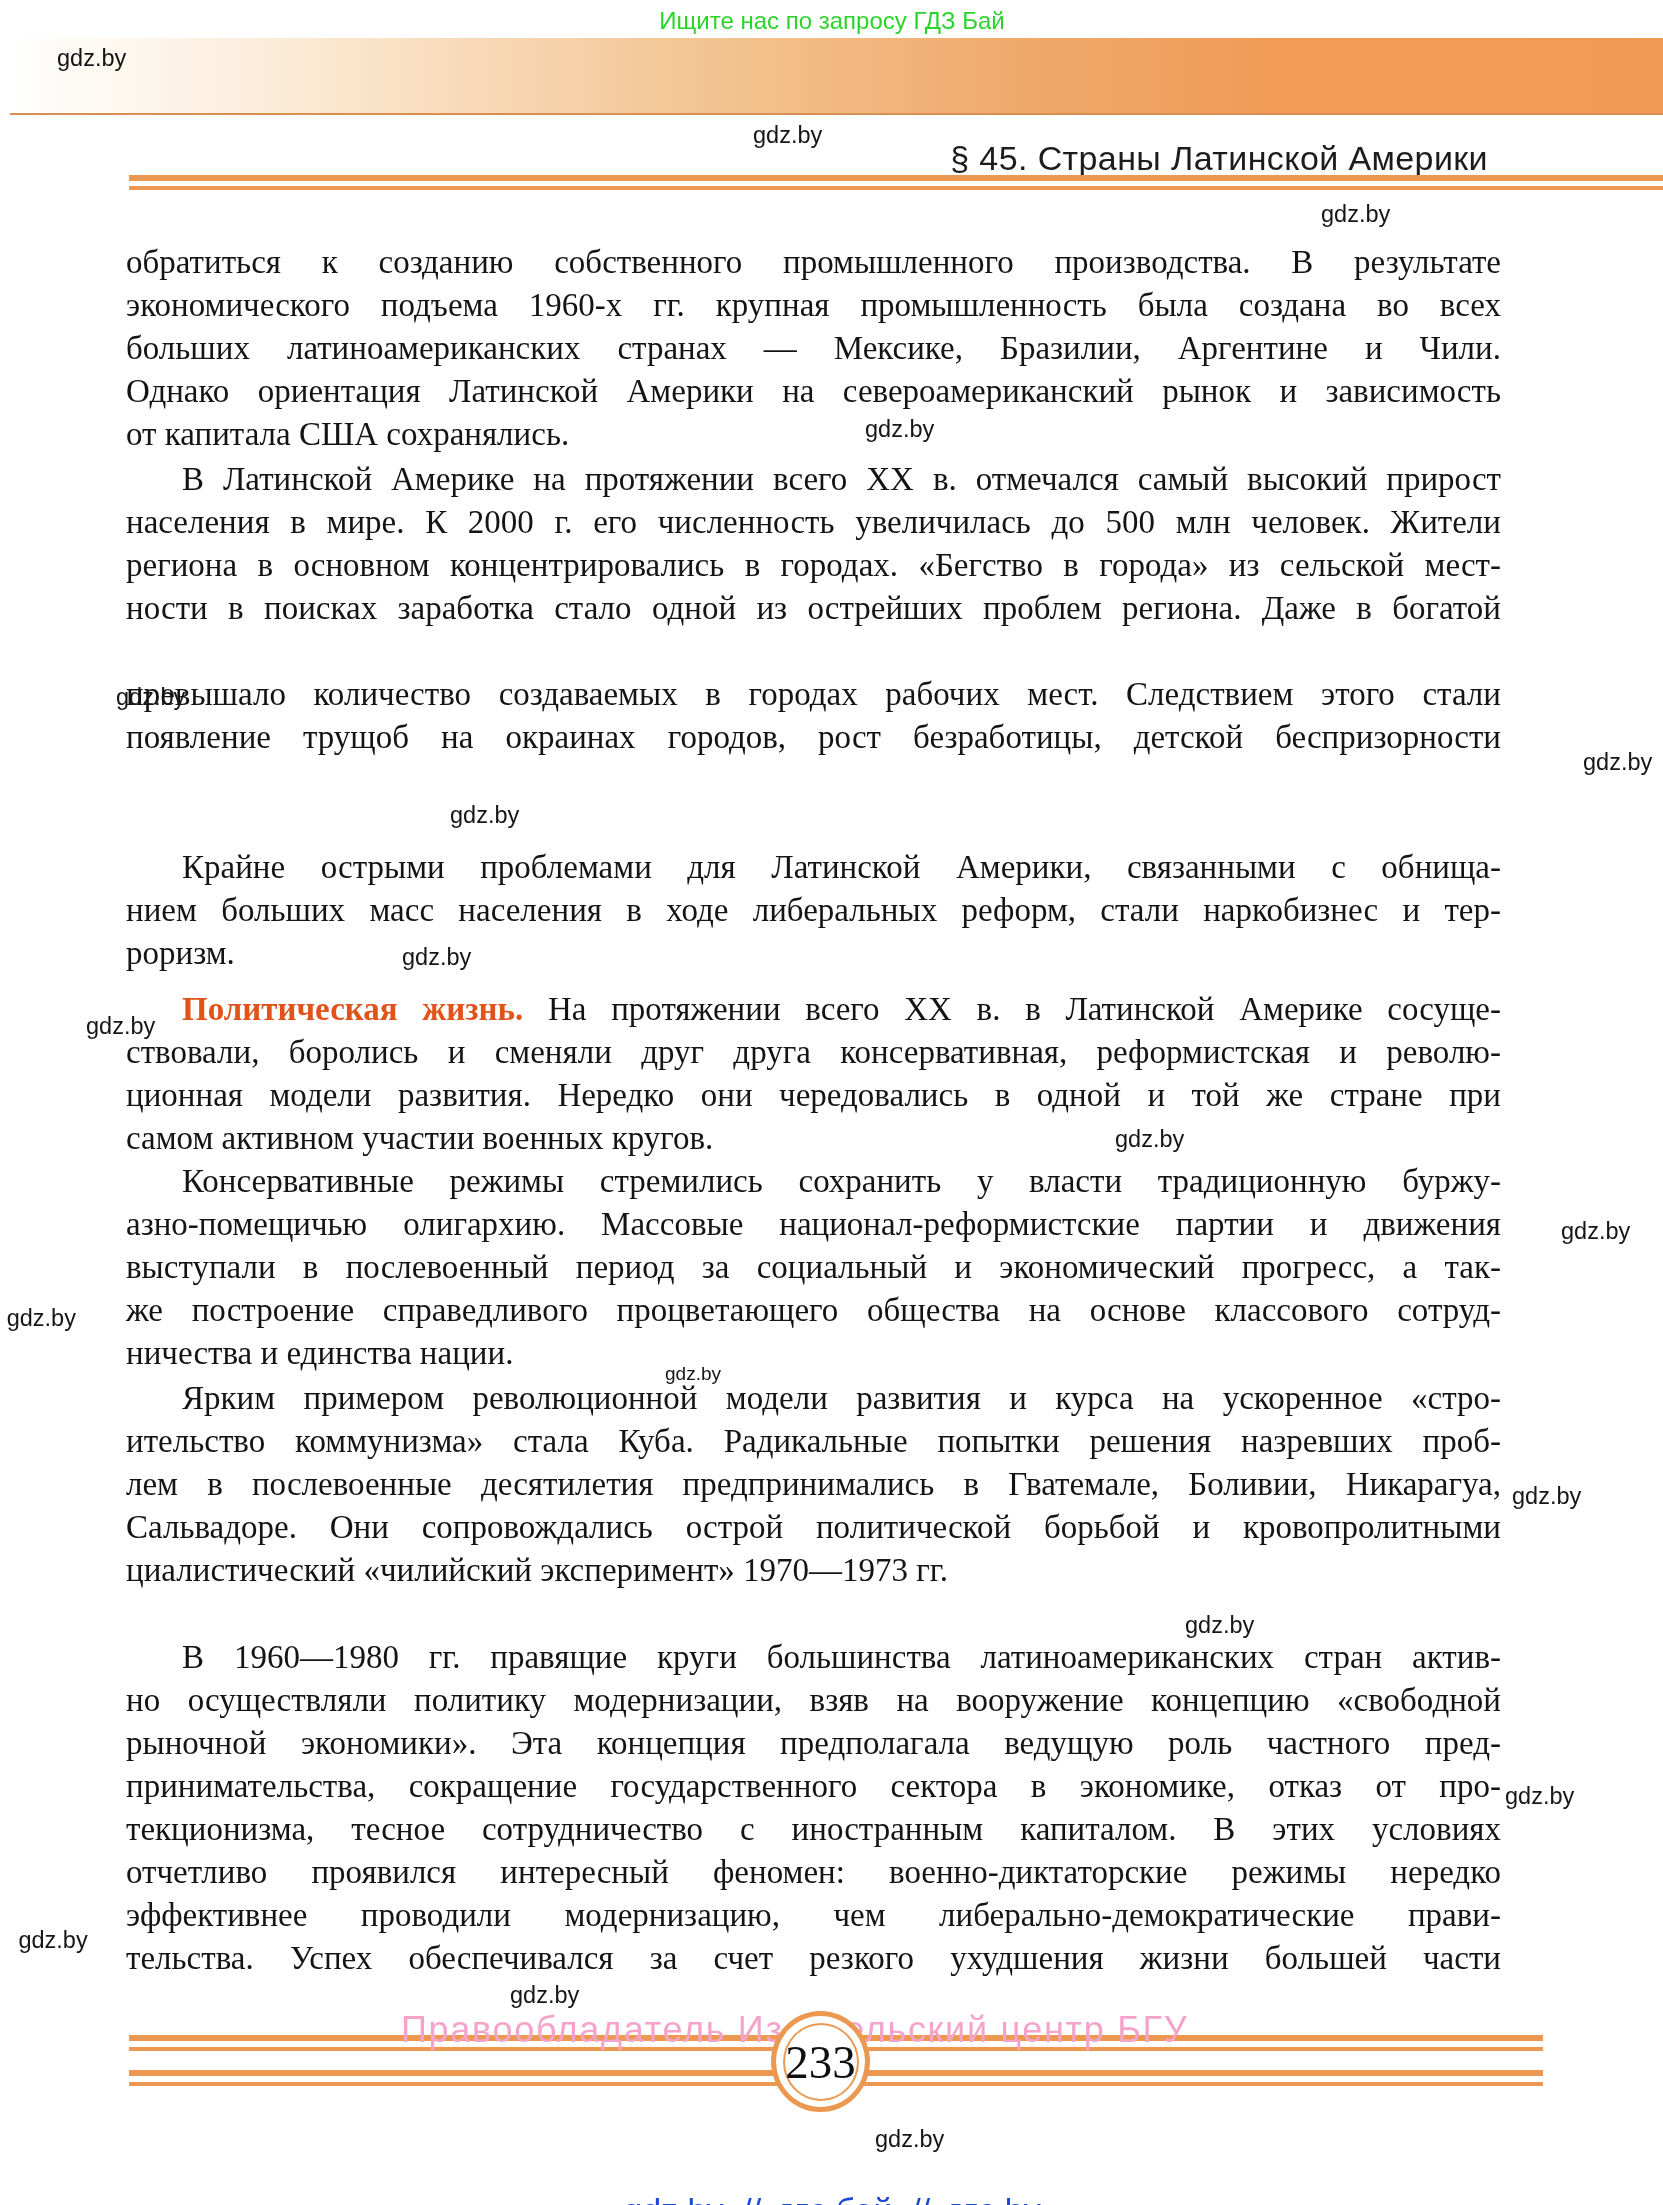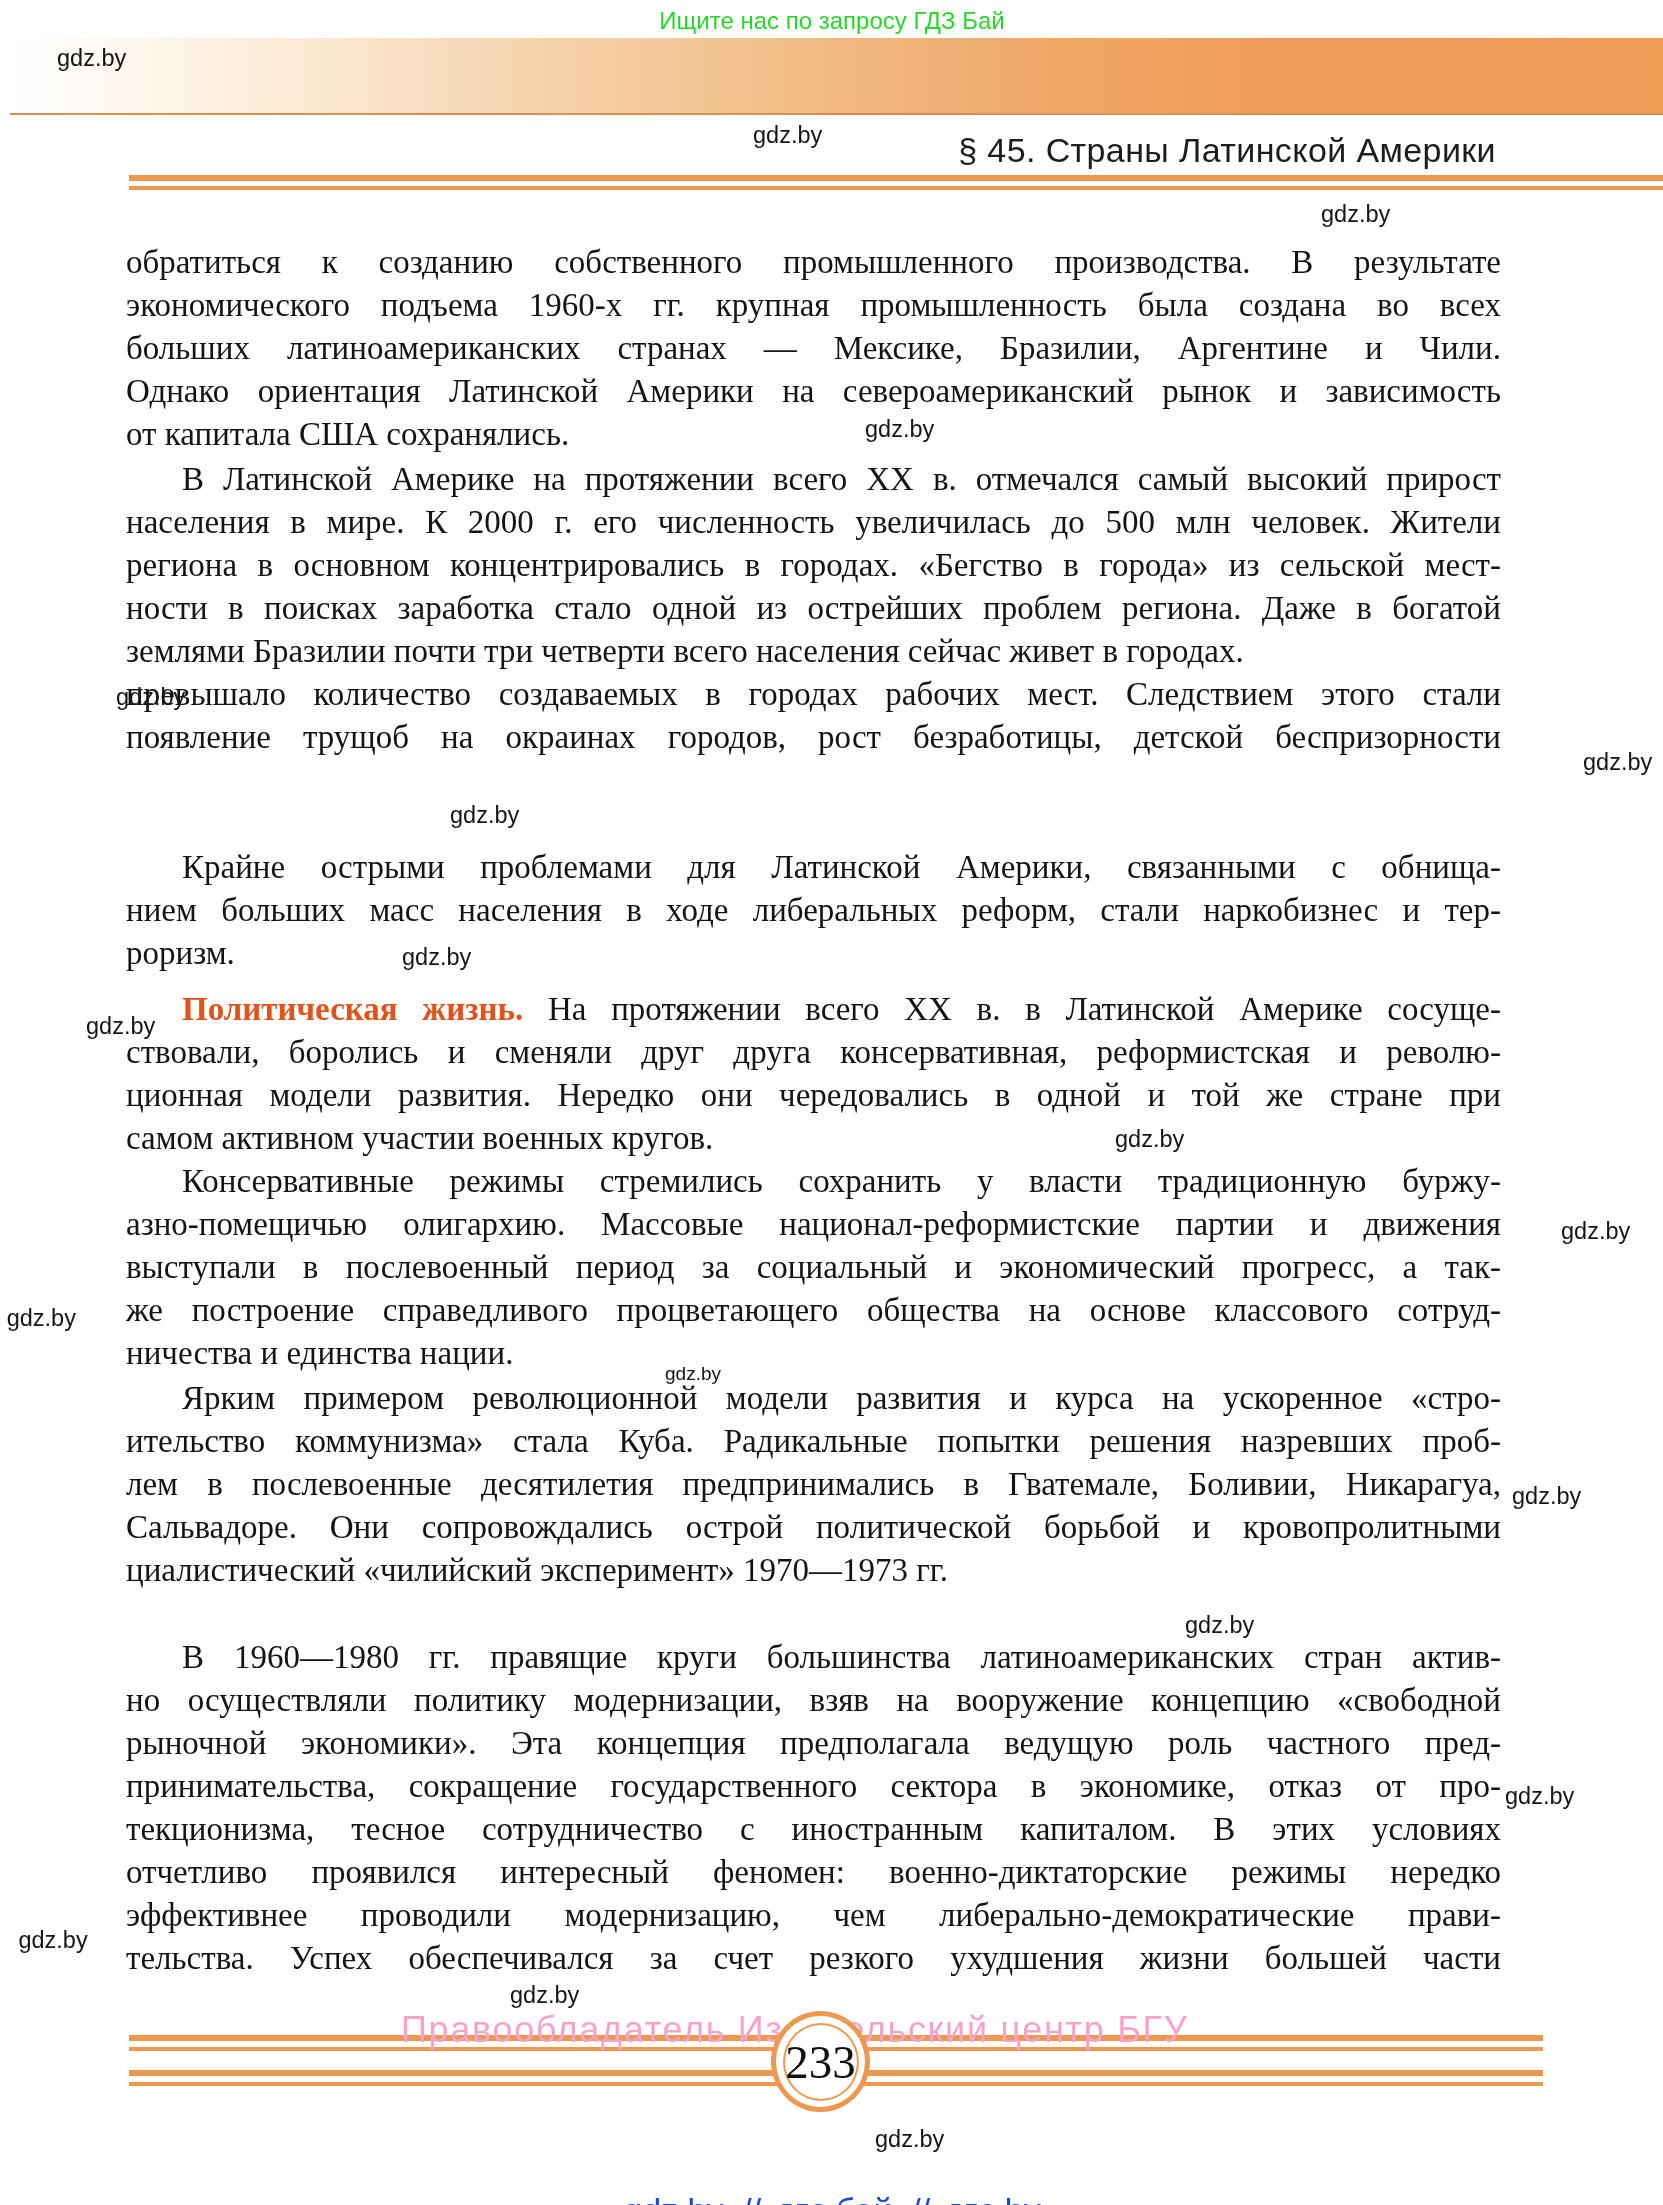--- a/index.html
+++ b/index.html
@@ -16,21 +16,21 @@
     background:linear-gradient(90deg,#ffffff 0%,#fdf6ec 8%,#fbe9d3 18%,#f6d3ac 32%,#f2bc85 48%,#efa86a 62%,#f09c58 76%,#ef9a55 100%);
     border-bottom:2.5px solid #d98f51;
   }
   .wm {
     position:absolute; font-family:"Liberation Sans", sans-serif; font-size:23.5px;
     color:#161616; white-space:nowrap; z-index:5;
   }
   .wm.small { font-size:19px; }
   .bar-wm { position:absolute; left:47px; top:6.7px; font-family:"Liberation Sans",sans-serif; font-size:23.5px; color:#141414; }
   .title {
-    position:absolute; top:131px; right:168px; margin:0;
+    position:absolute; top:131px; right:168px; margin:8px;
     font-family:"Liberation Sans", sans-serif; font-weight:400; font-size:34px;
     color:#1c1c1c; letter-spacing:0.4px; white-space:nowrap;
   }
   .rule { position:absolute; background:#ec9850; }
   .rule-top-thick { left:129px; right:0; top:175px; height:5.9px; }
   .rule-top-thin  { left:129px; right:0; top:186px; height:4.2px; }
   .para { position:absolute; left:126px; width:1375px; }
   .line {
     font-size:33px; line-height:43px; color:#141414;
     text-align:justify; text-align-last:justify;
@@ -86,21 +86,20 @@
         <div class="line">экономического подъема 1960-х гг. крупная промышленность была создана во всех</div>
         <div class="line">больших латиноамериканских странах — Мексике, Бразилии, Аргентине и Чили.</div>
         <div class="line">Однако ориентация Латинской Америки на североамериканский рынок и зависимость</div>
         <div class="line last">от капитала США сохранялись.</div>
       </div>
       <div class="para" style="top: 458px;">
         <div class="line indent">В Латинской Америке на протяжении всего XX в. отмечался самый высокий прирост</div>
         <div class="line">населения в мире. К 2000 г. его численность увеличилась до 500 млн человек. Жители</div>
         <div class="line">региона в основном концентрировались в городах. «Бегство в города» из сельской мест-</div>
         <div class="line">ности в поисках заработка стало одной из острейших проблем региона. Даже в богатой</div>
-        <div class="line last">землями Бразилии почти три четверти всего населения сейчас живет в городах.</div>
       </div>
       <div class="para" style="top: 673px;">
         <div class="line">превышало количество создаваемых в городах рабочих мест. Следствием этого стали</div>
         <div class="line">появление трущоб на окраинах городов, рост безработицы, детской беспризорности</div>
       </div>
       <div class="para" style="top: 846px;">
         <div class="line indent">Крайне острыми проблемами для Латинской Америки, связанными с обнища-</div>
         <div class="line">нием больших масс населения в ходе либеральных реформ, стали наркобизнес и тер-</div>
         <div class="line last">роризм.</div>
       </div>

